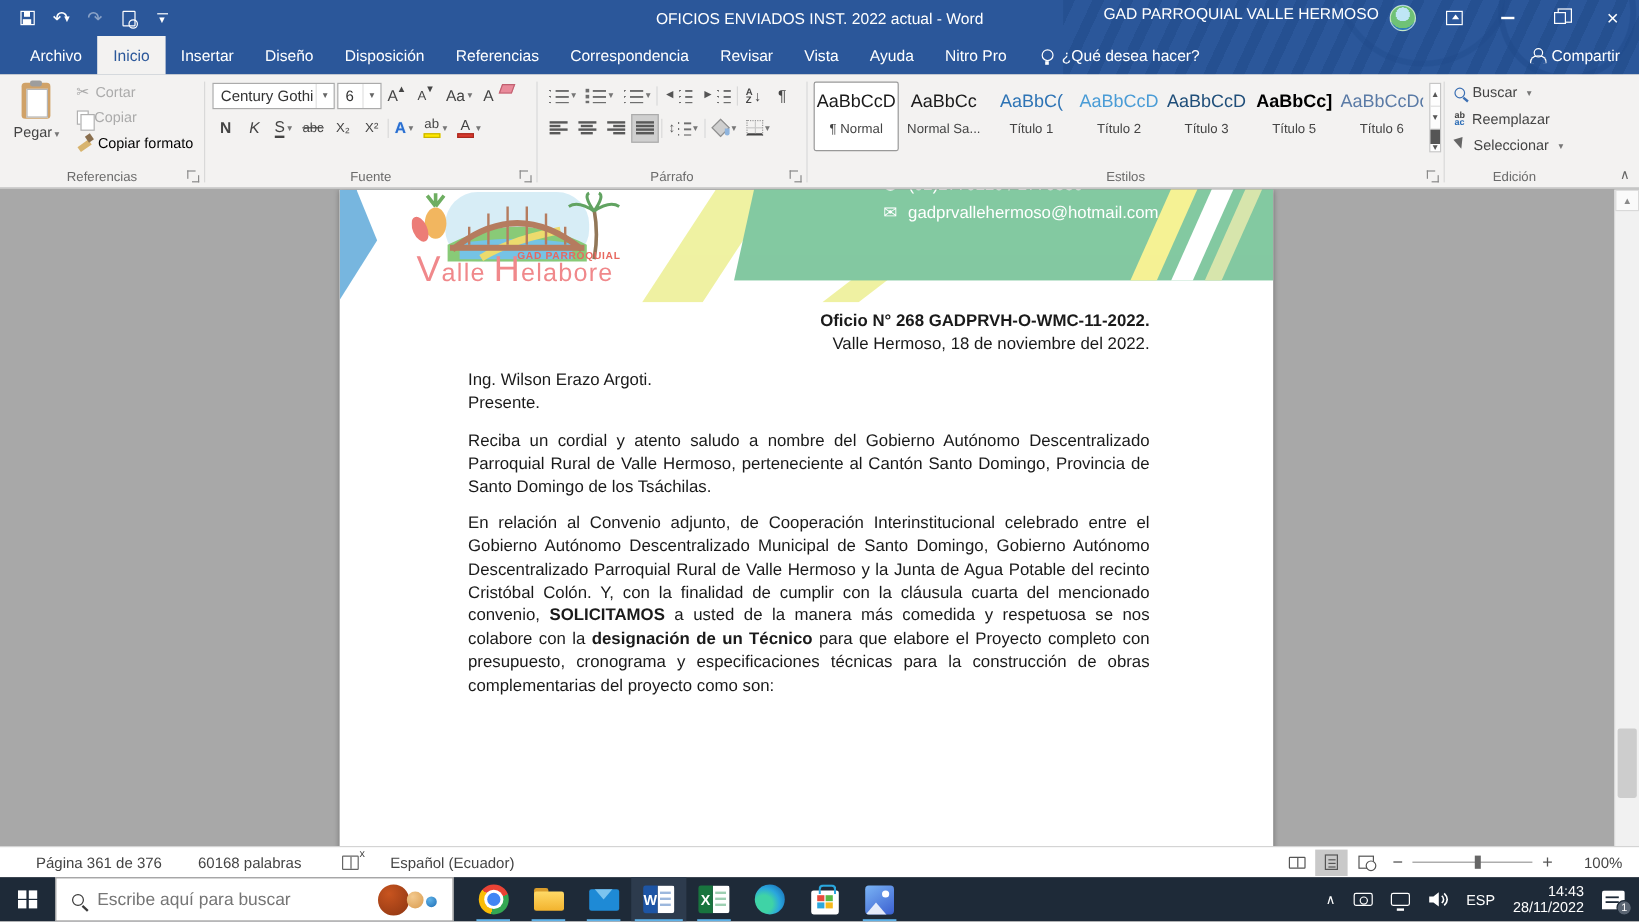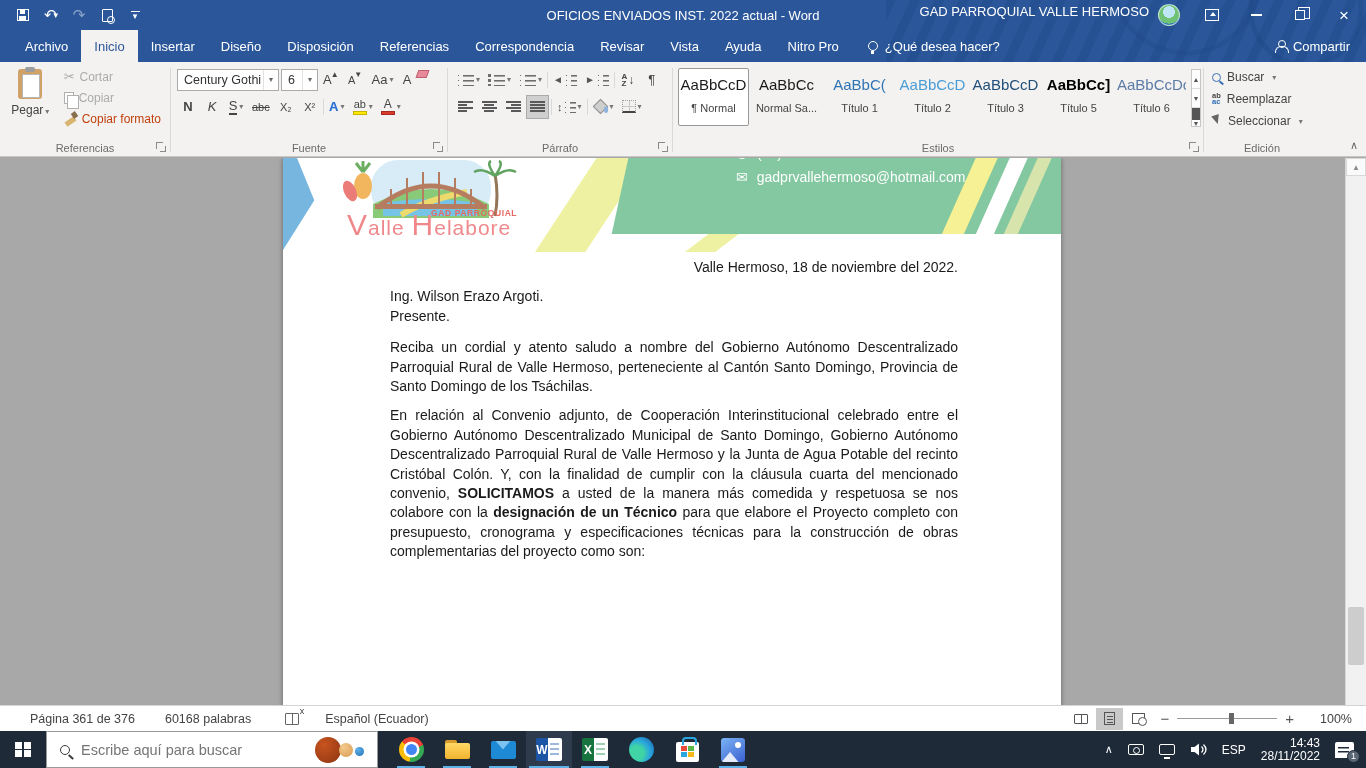--- a/index.html
+++ b/index.html
@@ -63,21 +63,21 @@
   .rbtn.sel{background:#cfcfcf;border:1px solid #ababab}
 
   
   .clipwrap{display:flex;align-items:flex-start}
   .bigbtn{width:56px;display:flex;flex-direction:column;align-items:center;padding-top:3px}
   .clipicon{width:24px;height:30px;background:#d0a268;border-radius:3px;position:relative}
   .clipicon::before{content:"";position:absolute;left:4px;top:5px;width:16px;height:22px;background:#fff;border:1px solid #b6b6b6}
   .clipicon::after{content:"";position:absolute;left:7px;top:-2px;width:10px;height:5px;background:#9d9d9d;border-radius:2px}
   .bigbtn .blabel{font-size:12px;color:#444;margin-top:4px}
   .smallcol{display:flex;flex-direction:column;justify-content:flex-start;margin-left:2px}
-  .srow{display:flex;align-items:center;gap:5px;height:21px;padding:0 5px;font-size:12px;color:#c2410c;white-space:nowrap}
+  .srow{display:flex;align-items:center;gap:5px;height:21px;padding:0 5px;font-size:12px;color:#000000;white-space:nowrap}
   .srow.dis{color:#ababab}
   .gi{font-size:13px;line-height:1}
   .copyic{width:10px;height:12px;border:1.2px solid #b0b0b0;background:#fff;position:relative}
   .copyic::before{content:"";position:absolute;left:2px;top:2px;width:10px;height:12px;border:1.2px solid #b0b0b0;background:#fff}
   .brushic{width:13px;height:13px;position:relative}
   .brushic::before{content:"";position:absolute;left:1px;top:7px;width:11px;height:5px;background:#d8b46e;transform:rotate(-35deg)}
   .brushic::after{content:"";position:absolute;right:0;top:0;width:5px;height:6px;background:#8a6f4e;transform:rotate(-35deg)}
 
   
   .frow{display:flex;align-items:center;height:27px;padding:1px 2px;gap:2px}
@@ -611,20 +611,21 @@
             </div>
             <div class="crow">
               <span class="envic">✉</span>
               <span>gadprvallehermoso@hotmail.com</span>
             </div>
           </div>
         </div>
       </div>
 
       <div class="lettertext">
+        <div class="tright bold">Oficio N° 268 GADPRVH-O-WMC-11-2022.</div>
         <div class="tright">Valle Hermoso, 18 de noviembre del 2022.</div>
         <div class="recipient">
           <div>Ing. Wilson Erazo Argoti.</div>
           <div>Presente.</div>
         </div>
         <div class="p1">Reciba un cordial y atento saludo a nombre del Gobierno Autónomo Descentralizado Parroquial Rural de Valle Hermoso, perteneciente al Cantón Santo Domingo, Provincia de Santo Domingo de los Tsáchilas.</div>
         <div class="p2"><span>En relación al Convenio adjunto, de Cooperación Interinstitucional celebrado entre el Gobierno Autónomo Descentralizado Municipal de Santo Domingo, Gobierno Autónomo Descentralizado Parroquial Rural de Valle Hermoso y la Junta de Agua Potable del recinto Cristóbal Colón. Y, con la finalidad de cumplir con la cláusula cuarta del mencionado convenio, </span><span class="bold">SOLICITAMOS</span><span> a usted de la manera más comedida y respetuosa se nos colabore con la </span><span class="bold">designación de un Técnico</span><span> para que elabore el Proyecto completo con presupuesto, cronograma y especificaciones técnicas para la construcción de obras complementarias del proyecto como son:</span></div>
       </div>
     </div>
 

